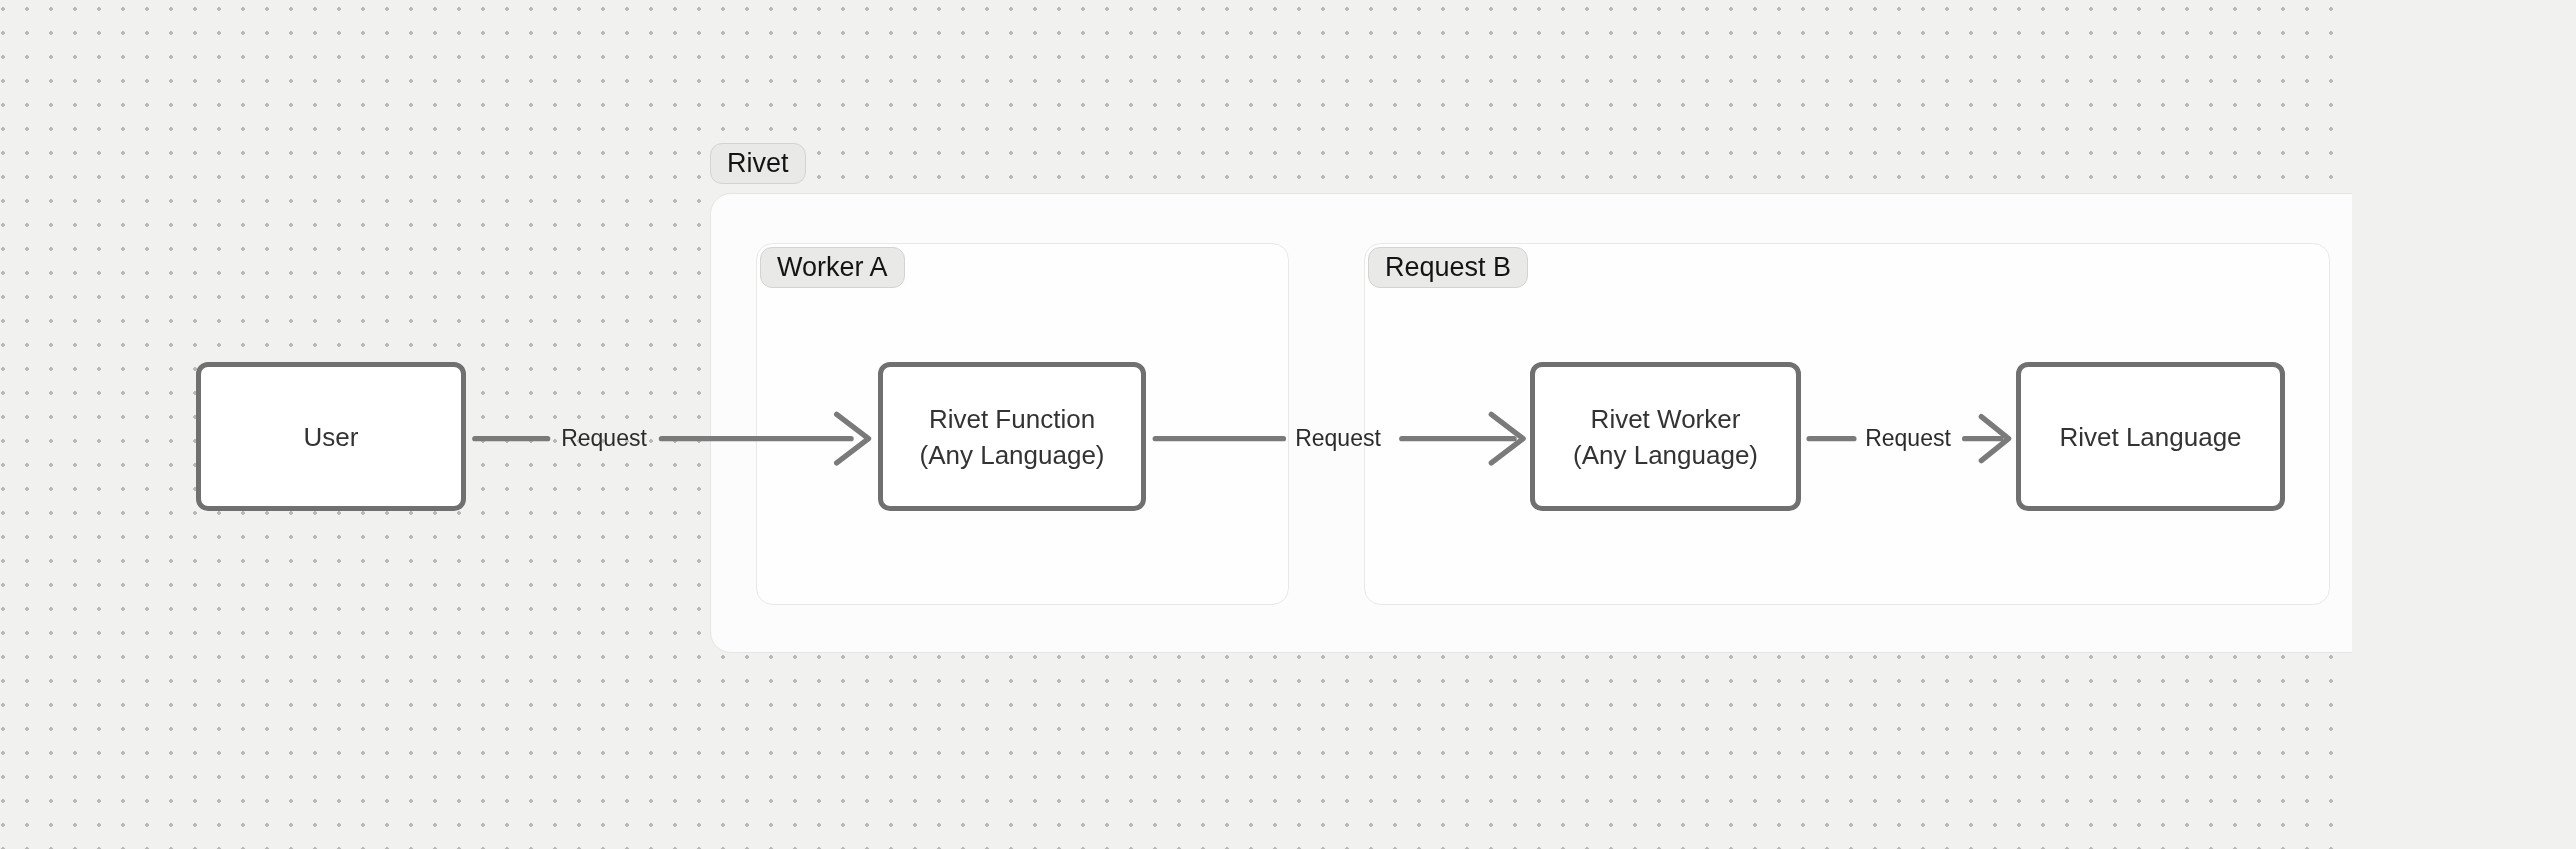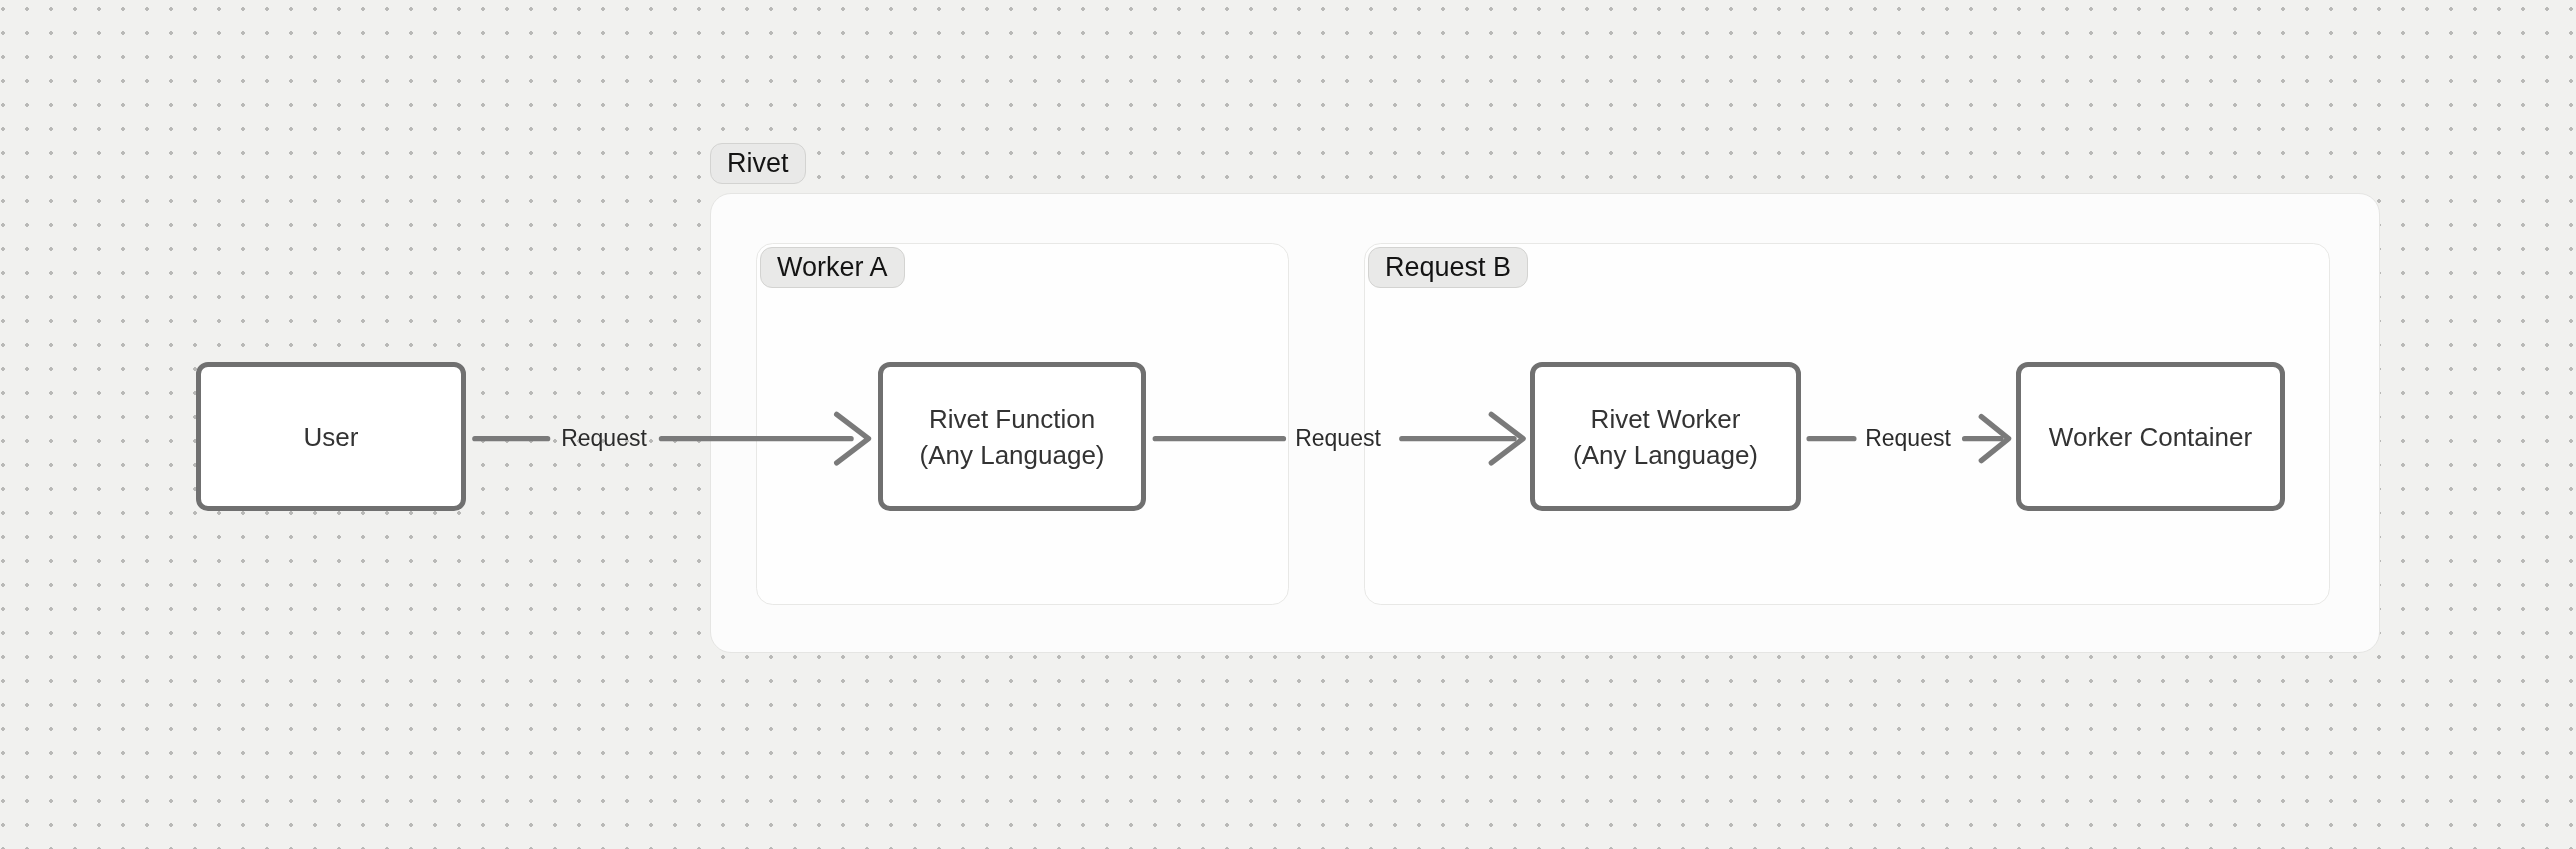--- a/index.html
+++ b/index.html
@@ -3,27 +3,28 @@
 <meta charset="utf-8">
 <style>
   html, body {
     margin: 0;
     padding: 0;
     background: #f1f1ef;
     font-family: "Liberation Sans", sans-serif;
   }
   #canvas {
     position: relative;
-    width: 2576px;
+    width: 2312px;
     height: 850px;
     overflow: hidden;
     background-color: #f1f1ef;
     background-image: radial-gradient(circle, #b9b9b7 1.6px, rgba(185,185,183,0) 2.1px);
     background-size: 24px 24px;
     background-position: -9px -3px;
+    padding-left: 40px;
   }
   
   .card {
     position: absolute;
     background: #fcfcfc;
     border: 1.5px solid #e5e5e3;
     border-radius: 21px;
     box-sizing: border-box;
   }
   #rivet-box   { left: 710px;  top: 193px; width: 1670px; height: 460px; }
@@ -140,21 +141,21 @@
     <span>Rivet Function</span>
     <span>(Any Language)</span>
   </div>
 
   <div class="node" id="node-rivet-worker">
     <span>Rivet Worker</span>
     <span>(Any Language)</span>
   </div>
 
   <div class="node" id="node-rivet-container">
-    <span>Worker Container</span>
+    <span>Rivet Language</span>
   </div>
 
   <svg id="edges-layer" viewBox="0 0 3396 1120" xmlns="http://www.w3.org/2000/svg">
     <g>
       <line x1="626" y1="578" x2="722" y2="578"></line>
       <line x1="872" y1="578" x2="1122" y2="578"></line>
       <polyline points="1103,546 1145,578 1103,610"></polyline>
     </g>
     <g>
       <line x1="1523" y1="578" x2="1692" y2="578"></line>

